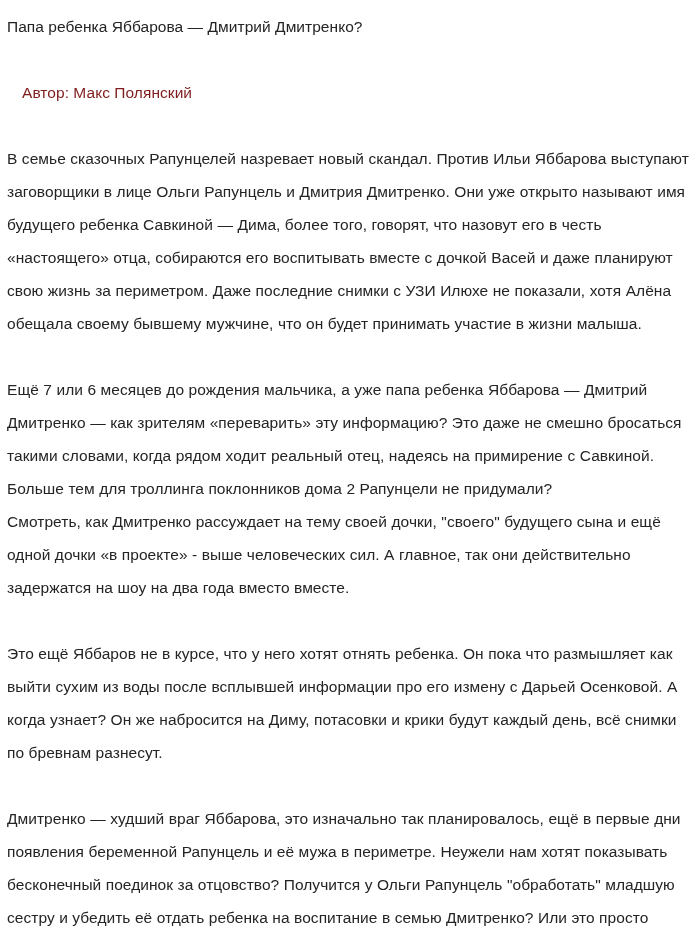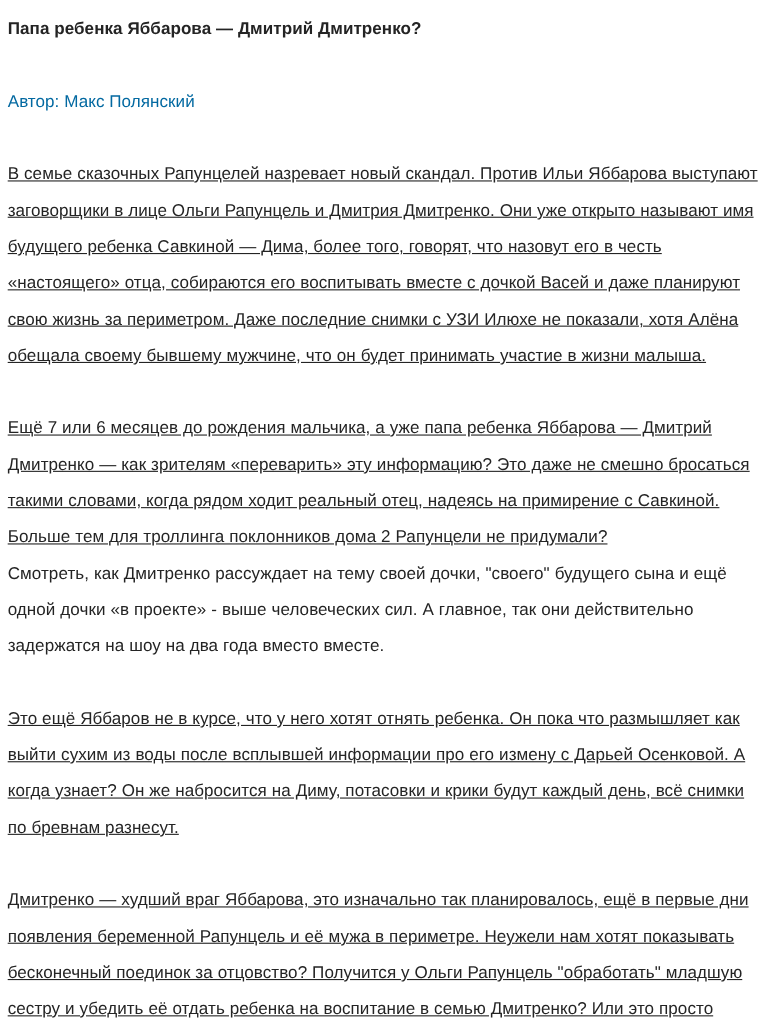--- a/index.html
+++ b/index.html
@@ -16,51 +16,50 @@
     -webkit-font-smoothing: antialiased;
   }
   .article {
     box-sizing: border-box;
     width: 699px;
     padding: 10px 8px 10px 7px;
   }
   .article-title {
     font-size: 15.5px;
     line-height: 33px;
-    font-weight: 700;
+    font-weight: 400;
     color: #242424;
     margin: 0;
     padding: 0;
     letter-spacing: 0.05px;
   }
   .article-byline {
     font-size: 15.5px;
     line-height: 33px;
-    color: #0369a1;
-    margin: 33px 0 0 0;
+    color: #7f1d1d;
+    margin: 33px 0 0 15px;
     letter-spacing: 0.05px;
   }
   .article-body {
     margin: 0;
     padding: 0;
   }
   .para {
     font-size: 15.5px;
     line-height: 33px;
     color: #242424;
     margin: 0;
     padding: 0;
     text-align: left;
     letter-spacing: 0.05px;
     word-spacing: 0.1px;
   }
   
   .para.gap-before {
     margin-top: 33px;
-    text-decoration: underline;
   }
   
   .para.tight-before {
     margin-top: 0;
   }
 </style>
 </head>
 <body>
 
 <article class="article">

